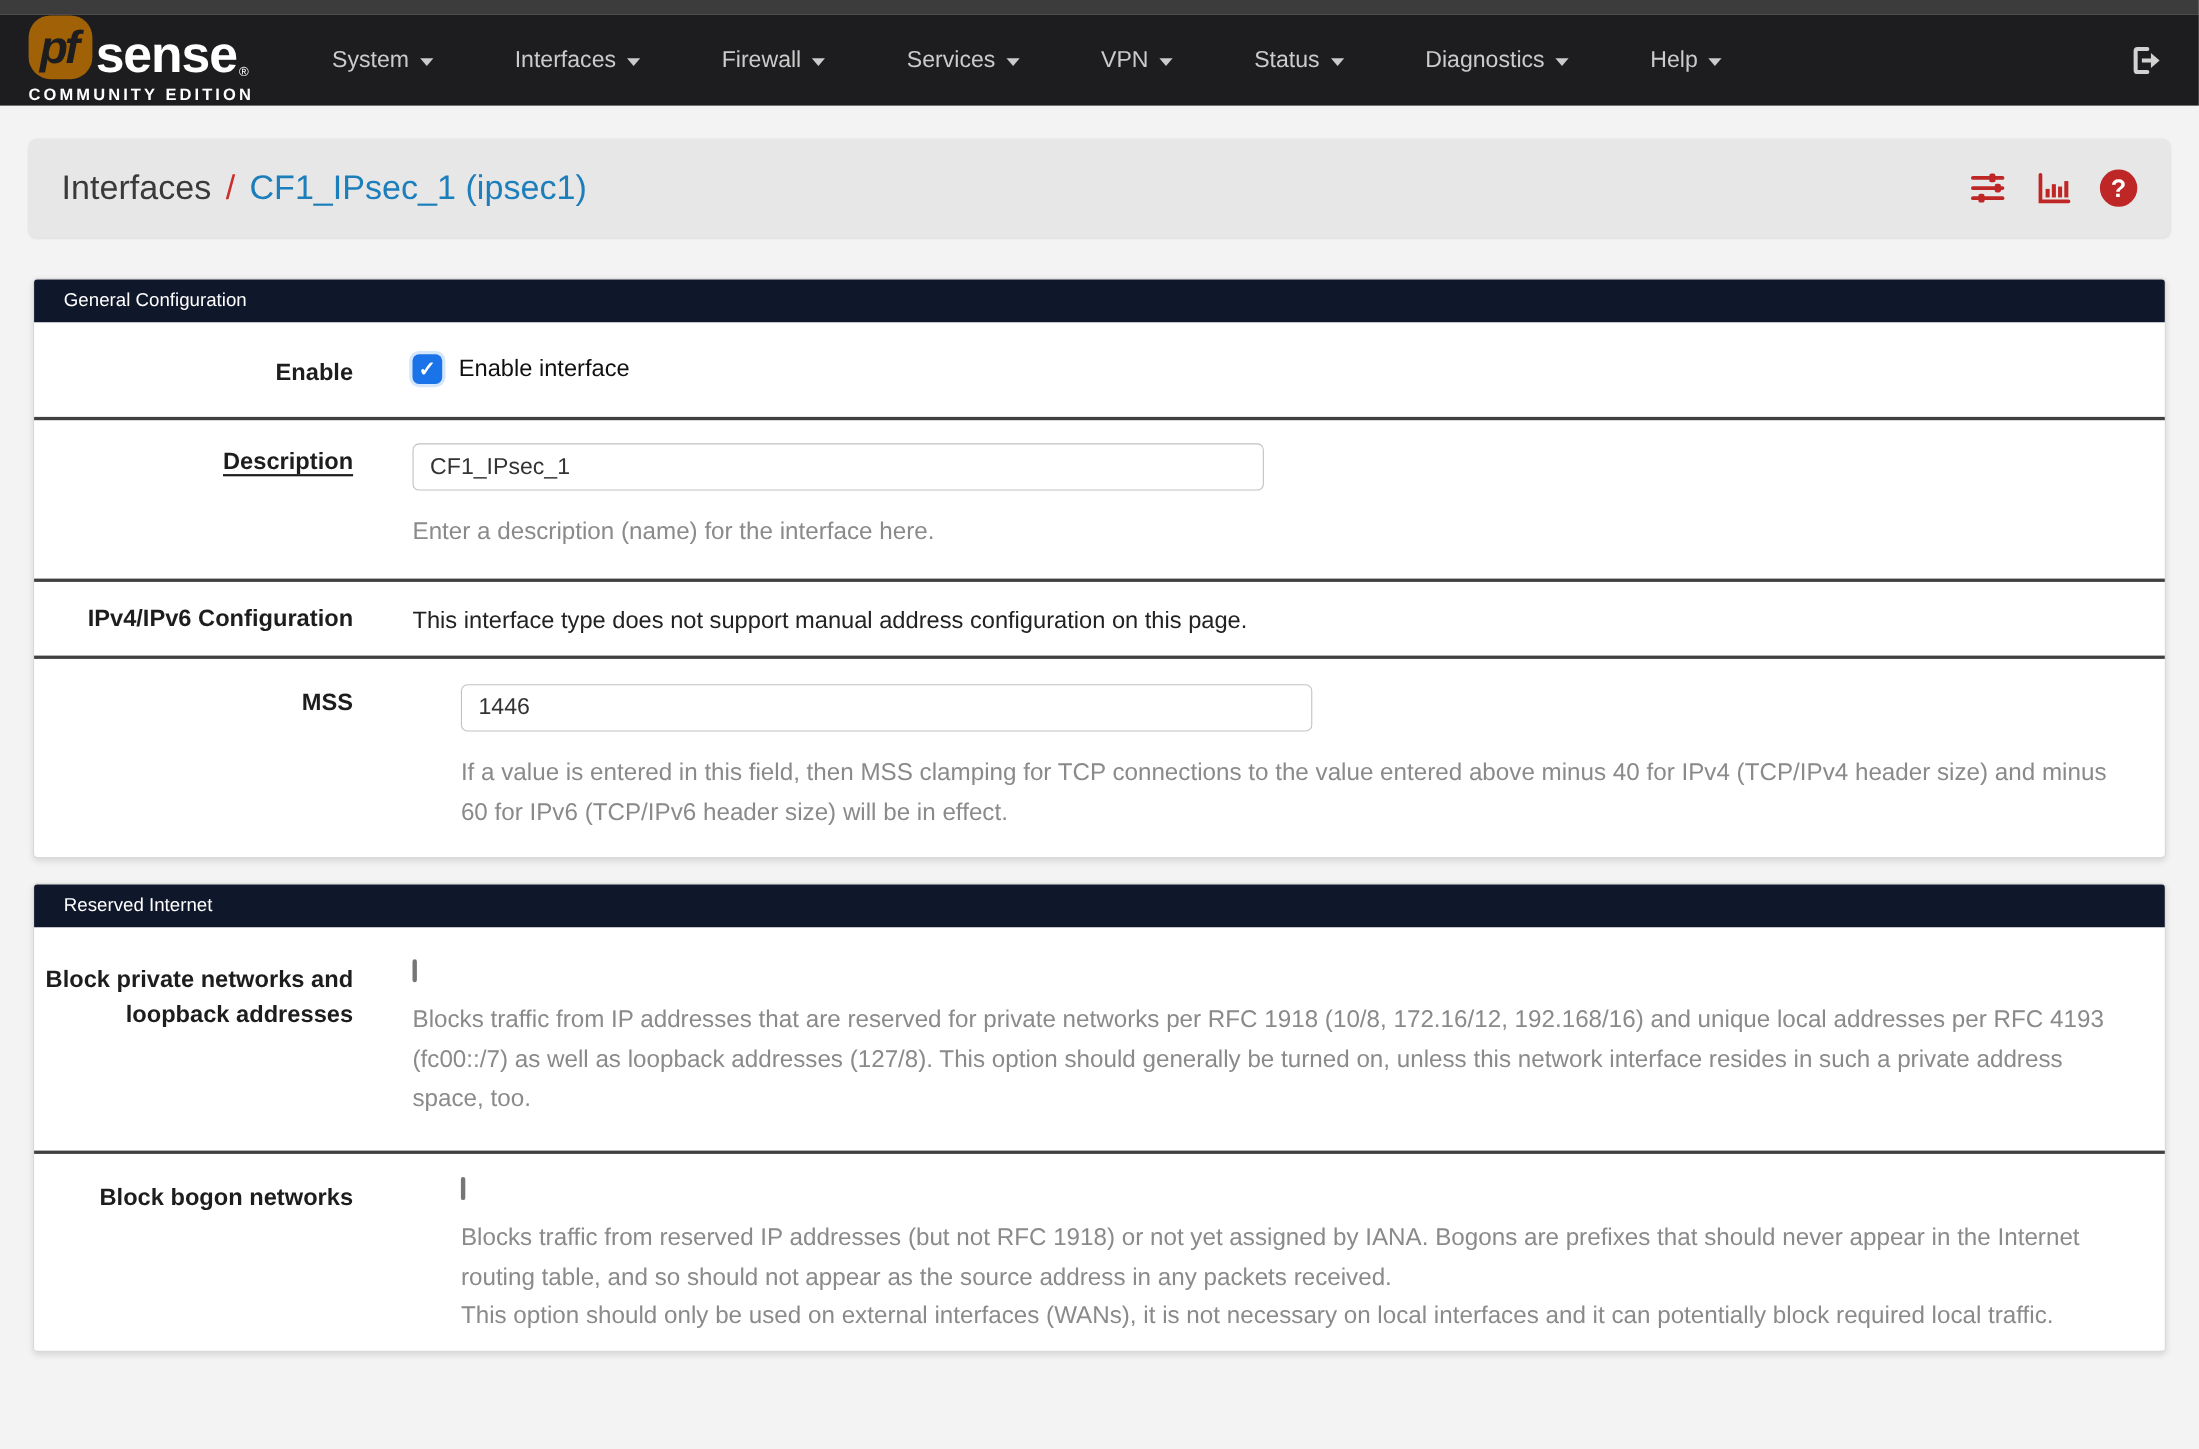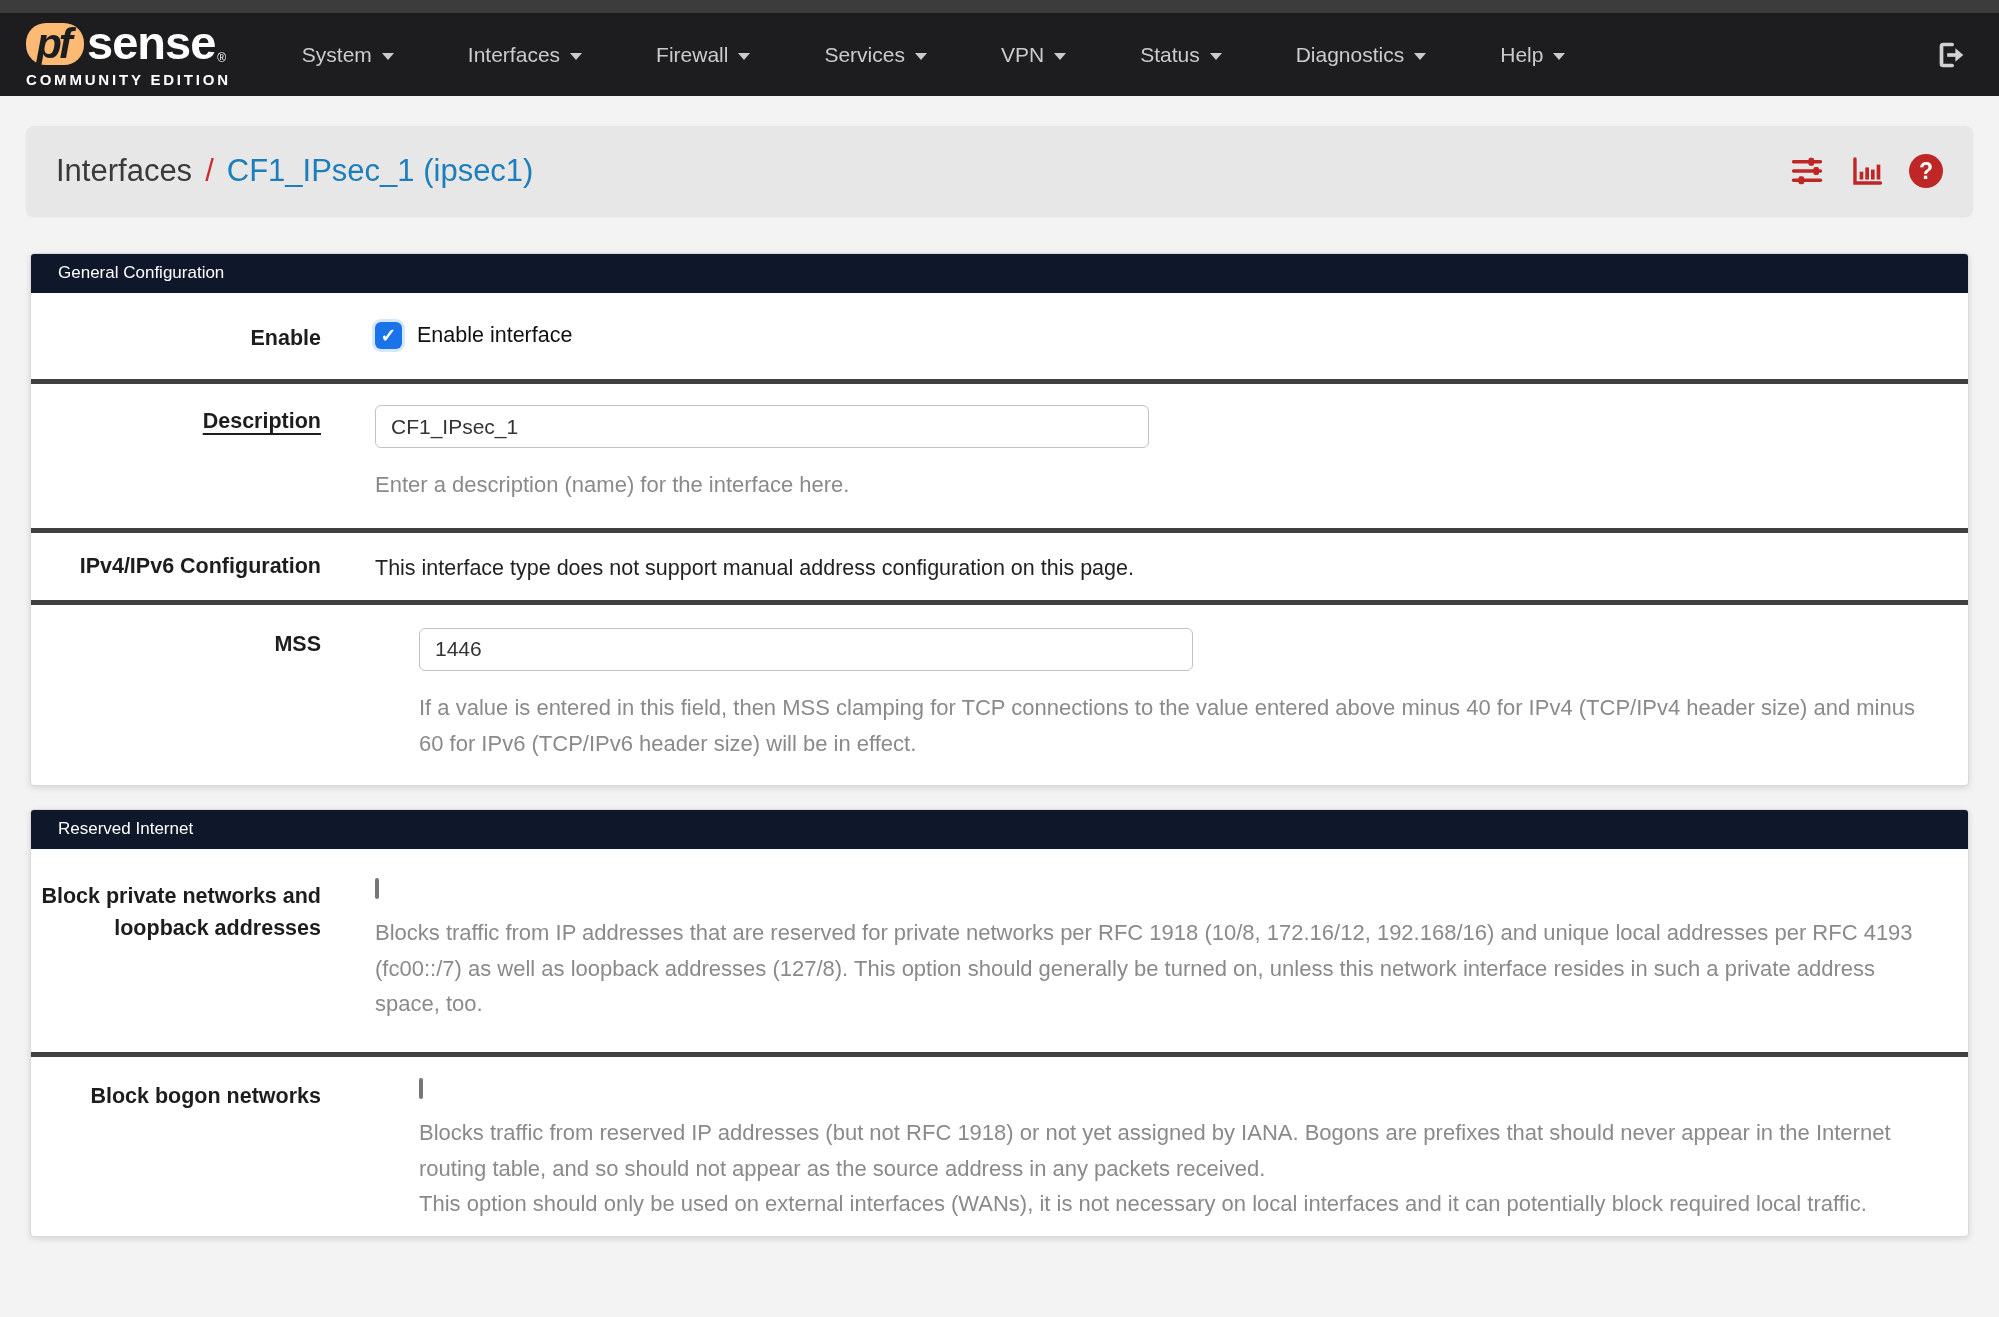--- a/index.html
+++ b/index.html
@@ -12,21 +12,21 @@
 
   
   .topstrip { height:13px; background:#3c3c3c; }
   .navbar {
     height:83px; background:#1d1d1f;
     display:flex; align-items:center; padding:0 26px;
   }
   .brand { display:flex; flex-direction:column; justify-content:center; margin-right:34px; cursor:pointer; }
   .brand-row { display:flex; align-items:flex-end; }
   .pfbox {
-    width:58px; height:42px; background:#fdba74; border-radius:20px;
+    width:58px; height:58px; background:#a16207; border-radius:20px;
     display:flex; align-items:center; justify-content:center;
   }
   .pfbox span { font-style:italic; font-weight:bold; font-size:42px; color:#1d1d1f; letter-spacing:-3px; padding-right:4px; }
   .sense { color:#fff; font-weight:bold; font-size:47px; letter-spacing:-1px; margin-left:3px; line-height:0.95; }
   .reg { color:#fff; font-size:12px; margin-left:2px; }
   .tagline { color:#fff; font-size:15px; font-weight:bold; letter-spacing:2.8px; margin-top:6px; }
 
   .nav-items { display:flex; align-items:center; }
   .nav-item {
     color:#cbcbcb; font-size:21px; padding:0 37px; height:83px;
@@ -61,21 +61,21 @@
   .panel {
     margin:37px 30px 0 30px; background:#fff;
     border:1px solid #d9d9d9; border-radius:4px;
     box-shadow:0 2px 6px rgba(0,0,0,0.12);
   }
   .panel-2 { margin-top:23px; }
   .panel-heading {
     background:#0f172a; color:#fff; font-weight:normal; font-size:17px;
     padding:9px 27px 10px 27px; border-radius:3px 3px 0 0;
   }
-  .form-row { display:flex; border-bottom:5px solid #404040; padding-right:30px; }
+  .form-row { display:flex; border-bottom:3px solid #404040; padding-right:30px; }
   .form-row:last-child { border-bottom:none;gap:44px; }
   .row-label {
     width:290px; min-width:290px; text-align:right;
     font-weight:bold; font-size:21.5px; color:#1d1d1d; line-height:1.5;
   }
   .label-underlined { text-decoration:underline; text-underline-offset:5px; }
   .row-content { margin-left:54px; flex:1; }
 
   .row-enable  { padding-top:29px; padding-bottom:25px; }
   .row-desc    { padding-top:21px; padding-bottom:25px; }

